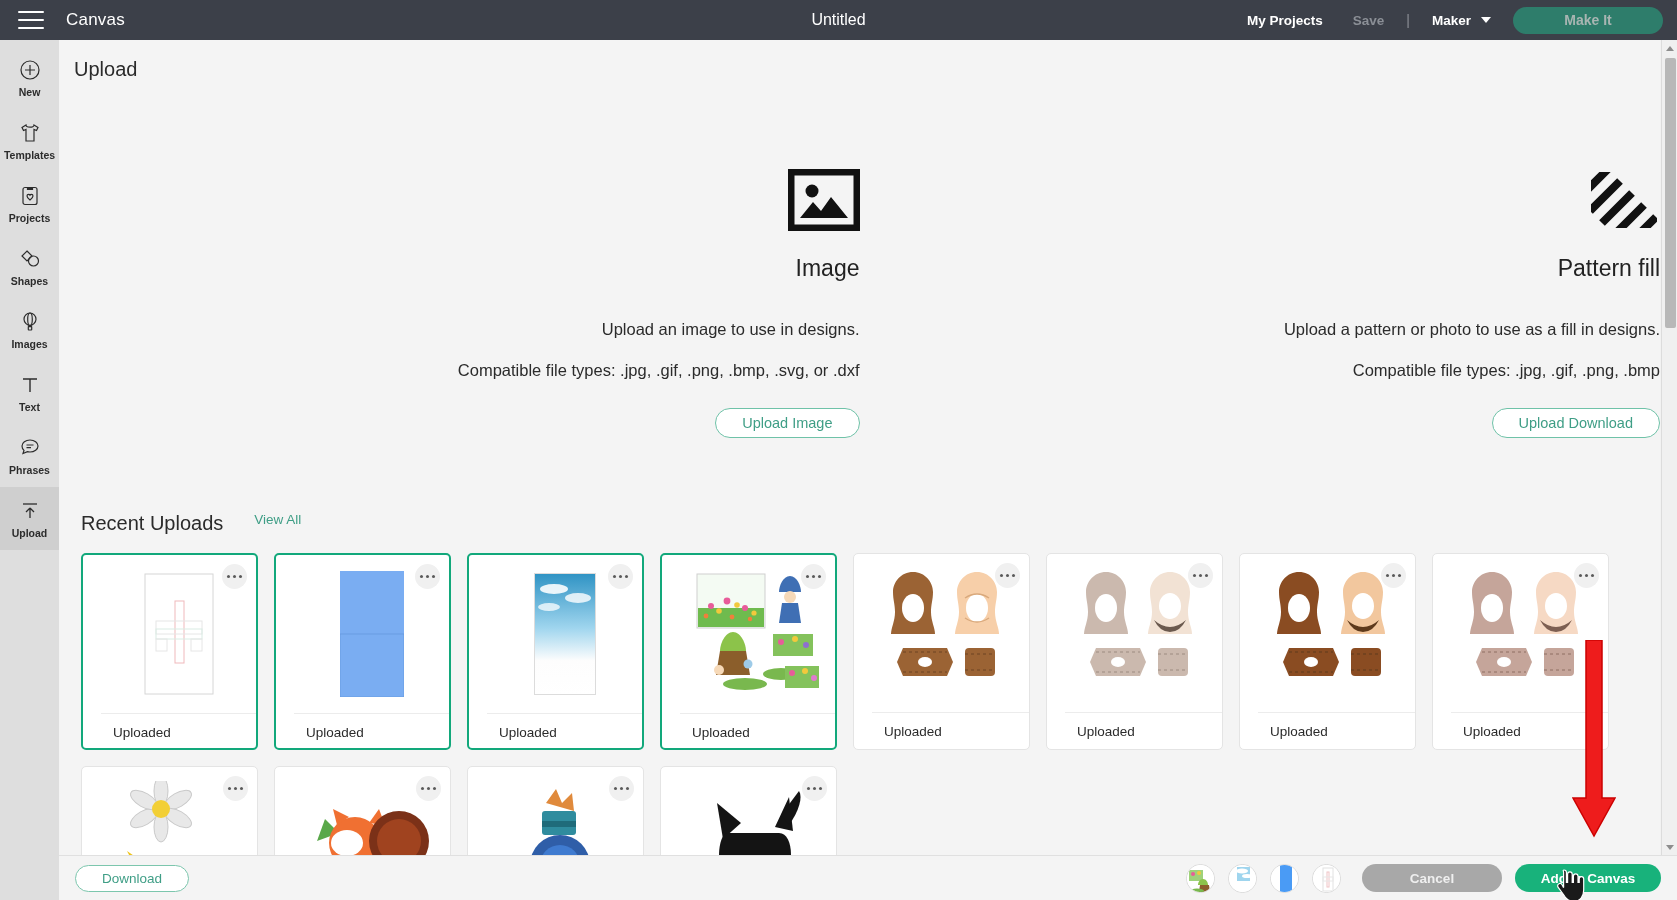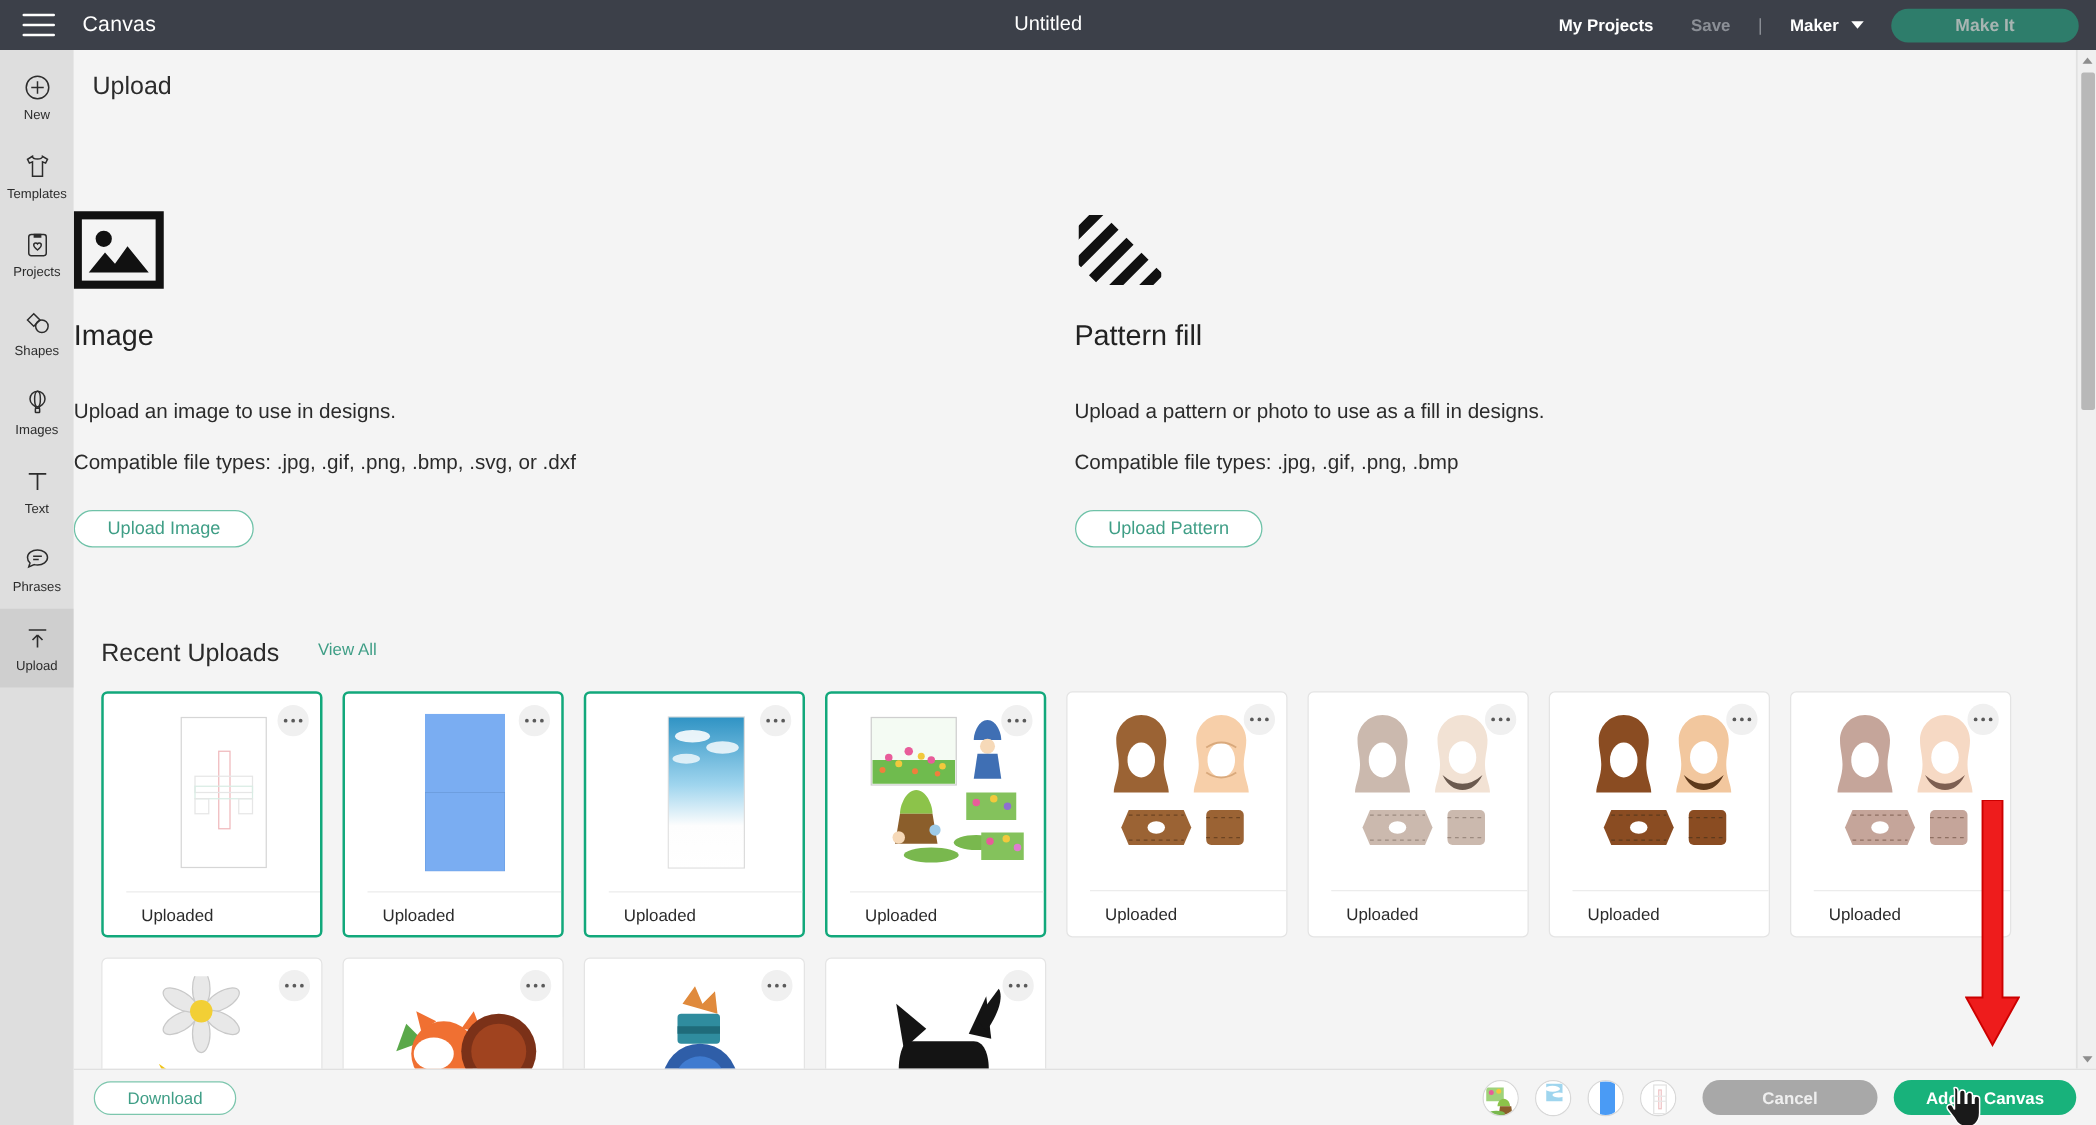--- a/index.html
+++ b/index.html
@@ -39,32 +39,32 @@
   
   .rail {
     position: absolute; top: 40px; left: 0; width: 59px; height: 860px;
     background: #dedede; padding-top: 6px;
   }
   .rail-item {
     height: 63px; display: flex; flex-direction: column;
     align-items: center; justify-content: center; gap: 4px; cursor: pointer;
   }
   .rail-item.active { background: #cfcfcf; }
-  .rail-label { font-size: 10.5px; color: #2c2c2c; }
+  .rail-label { font-size: 10.5px; color: #2c2c2c; font-weight: bold; }
   .rail-ico { width: 24px; height: 24px; display: block; }
 
   
   .panel {
     position: absolute; top: 40px; left: 59px; width: 1601px; height: 815px;
     background: #f4f4f4; overflow: hidden;
   }
   .page-title { font-size: 20px; color: #2b2b2b; margin: 18px 0 0 15px; }
 
   .two-col { display: flex; margin-top: 86px; }
-  .col { width: 50%; display: flex; flex-direction: column; align-items: flex-start; }
+  .col { width: 50%; display: flex; flex-direction: column; align-items: flex-end; }
   .col-ico { height: 66px; display: flex; align-items: center; }
   .col-h { font-size: 23px; color: #222; margin-top: 22px; }
   .col-p { font-size: 16.5px; color: #2b2b2b; margin-top: 38px; }
   .col-p2 { font-size: 16.5px; color: #2b2b2b; margin-top: 22px; }
   .pill {
     margin-top: 28px; border: 1px solid #6fc2a8; color: #3f9e86;
     background: #fff; border-radius: 20px; height: 30px; padding: 0 26px;
     font-size: 14.5px; font-family: "Liberation Sans", sans-serif; cursor: pointer;
   }
 
@@ -245,21 +245,21 @@
               </clipPath>
             </defs>
           <g clip-path="url(#cp)" stroke="#111" stroke-width="8">
             <path d="M-10 30L20 0M2 42L32 12M14 54L44 24M26 66L56 36M38 78L68 48M50 90L80 60"></path>
           </g>
         </svg>
       </div>
       <div class="col-h">Pattern fill</div>
       <div class="col-p">Upload a pattern or photo to use as a fill in designs.</div>
       <div class="col-p2">Compatible file types: .jpg, .gif, .png, .bmp</div>
-      <button class="pill">Upload Pattern</button>
+      <button class="pill">Upload Download</button>
     </div>
   </div>
 
   <div class="recent-head">
     <div class="recent-title">Recent Uploads</div>
     <div class="view-all">View All</div>
   </div>
 
   <div class="grid">
 

